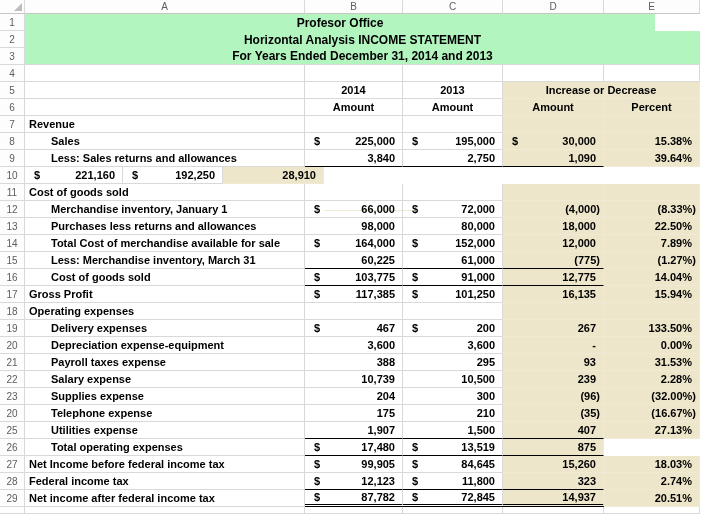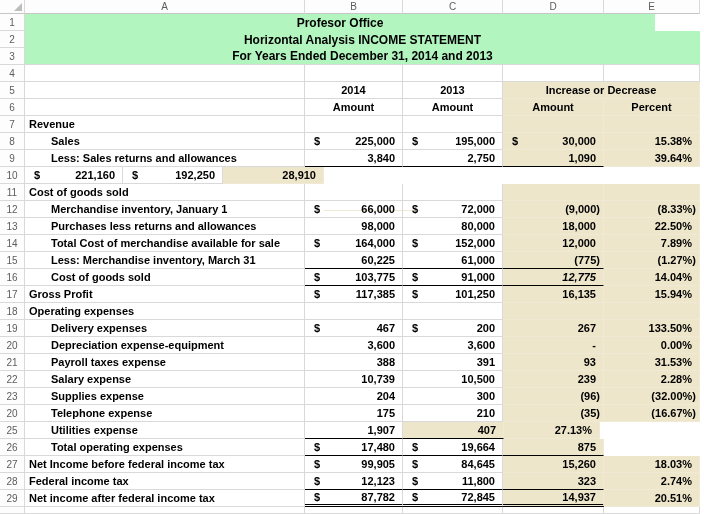--- a/index.html
+++ b/index.html
@@ -181,21 +181,21 @@
         <div class="cell a-cell" style="width: 280px; padding-left: 26px;">Merchandise inventory, January 1</div>
         <div class="cell acct" style="width: 98px;">
           <div class="dollar">$</div>
           <div class="num">66,000</div>
         </div>
         <div class="cell acct" style="width: 100px;">
           <div class="dollar">$</div>
           <div class="num">72,000</div>
         </div>
         <div class="cell tan num-only paren" style="width: 101px;">
-          <div class="num">(9,000)</div>
+          <div class="num">(4,000)</div>
         </div>
         <div class="cell tan num-only paren" style="width: 96px;">
           <div class="num">(8.33%)</div>
         </div>
       </div>
       <div class="row">
         <div class="rh">13</div>
         <div class="cell a-cell" style="width: 280px; padding-left: 26px;">Purchases less returns and allowances</div>
         <div class="cell num-only" style="width: 98px;">
           <div class="num">98,000</div>
@@ -248,21 +248,21 @@
         <div class="rh">16</div>
         <div class="cell a-cell" style="width: 280px; padding-left: 26px;">Cost of goods sold</div>
         <div class="cell bb acct" style="width: 98px;">
           <div class="dollar">$</div>
           <div class="num">103,775</div>
         </div>
         <div class="cell bb acct" style="width: 100px;">
           <div class="dollar">$</div>
           <div class="num">91,000</div>
         </div>
-        <div class="cell tan bb num-only" style="width: 101px; font-style: italic;">
+        <div class="cell tan bb num-only" style="width: 101px;">
           <div class="num">12,775</div>
         </div>
         <div class="cell tan num-only" style="width: 96px;">
           <div class="num">14.04%</div>
         </div>
       </div>
       <div class="row">
         <div class="rh">17</div>
         <div class="cell a-cell" style="width: 280px; padding-left: 4px;">Gross Profit</div>
         <div class="cell acct" style="width: 98px;">
@@ -322,21 +322,21 @@
           <div class="num">0.00%</div>
         </div>
       </div>
       <div class="row">
         <div class="rh">21</div>
         <div class="cell a-cell" style="width: 280px; padding-left: 26px;">Payroll taxes expense</div>
         <div class="cell num-only" style="width: 98px;">
           <div class="num">388</div>
         </div>
         <div class="cell num-only" style="width: 100px;">
-          <div class="num">391</div>
+          <div class="num">295</div>
         </div>
         <div class="cell tan num-only" style="width: 101px;">
           <div class="num">93</div>
         </div>
         <div class="cell tan num-only" style="width: 96px;">
           <div class="num">31.53%</div>
         </div>
       </div>
       <div class="row">
         <div class="rh">22</div>
@@ -385,37 +385,40 @@
         <div class="cell tan num-only paren" style="width: 96px;">
           <div class="num">(16.67%)</div>
         </div>
       </div>
       <div class="row">
         <div class="rh">25</div>
         <div class="cell a-cell" style="width: 280px; padding-left: 26px;">Utilities expense</div>
         <div class="cell bb num-only" style="width: 98px;">
           <div class="num">1,907</div>
         </div>
+        <div class="cell bb num-only" style="width: 100px;">
+          <div class="num">1,500</div>
+        </div>
         <div class="cell tan bb num-only" style="width: 101px;">
           <div class="num">407</div>
         </div>
         <div class="cell tan num-only" style="width: 96px;">
           <div class="num">27.13%</div>
         </div>
       </div>
       <div class="row">
         <div class="rh">26</div>
         <div class="cell a-cell" style="width: 280px; padding-left: 26px;">Total operating expenses</div>
         <div class="cell bb acct" style="width: 98px;">
           <div class="dollar">$</div>
           <div class="num">17,480</div>
         </div>
         <div class="cell bb acct" style="width: 100px;">
           <div class="dollar">$</div>
-          <div class="num">19,664</div>
+          <div class="num">13,519</div>
         </div>
         <div class="cell tan bb num-only" style="width: 101px;">
           <div class="num">875</div>
         </div>
       </div>
       <div class="row">
         <div class="rh">27</div>
         <div class="cell a-cell" style="width: 280px; padding-left: 4px;">Net Income before federal income tax</div>
         <div class="cell acct" style="width: 98px;">
           <div class="dollar">$</div>

